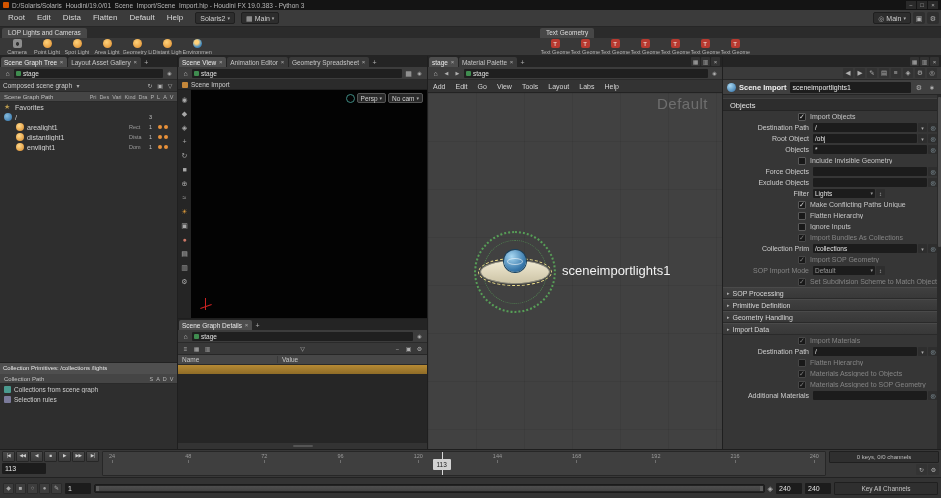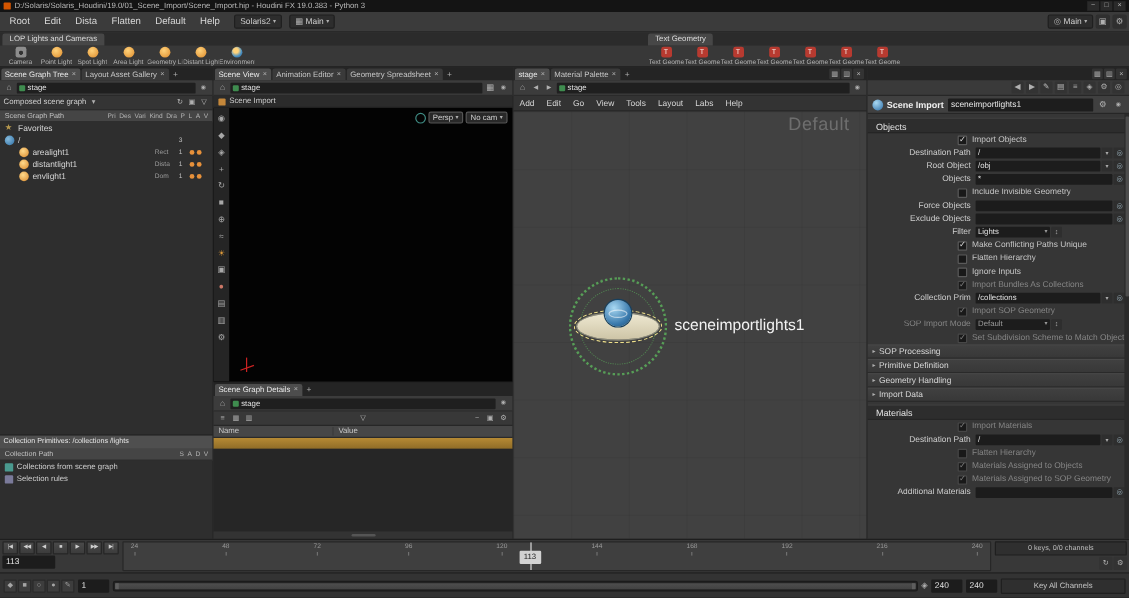--- a/index.html
+++ b/index.html
@@ -861,21 +861,20 @@
           <div class="csec">
             <span class="gic icon-right"></span>
             <span class="csec-label">Geometry Handling</span>
           </div>
 
           <div class="csec">
             <span class="gic icon-right"></span>
             <span class="csec-label">Import Data</span>
           </div>
         </div>
-      <div class="pband">Materials</div>
       <div>
 
           <div class="prow checked dim kind-check">
 
             <span class="pcheck"></span>
             <span class="pchecklabel">Import Materials</span>
 
           </div>
 
           <div class="prow menu chooser kind-field">

